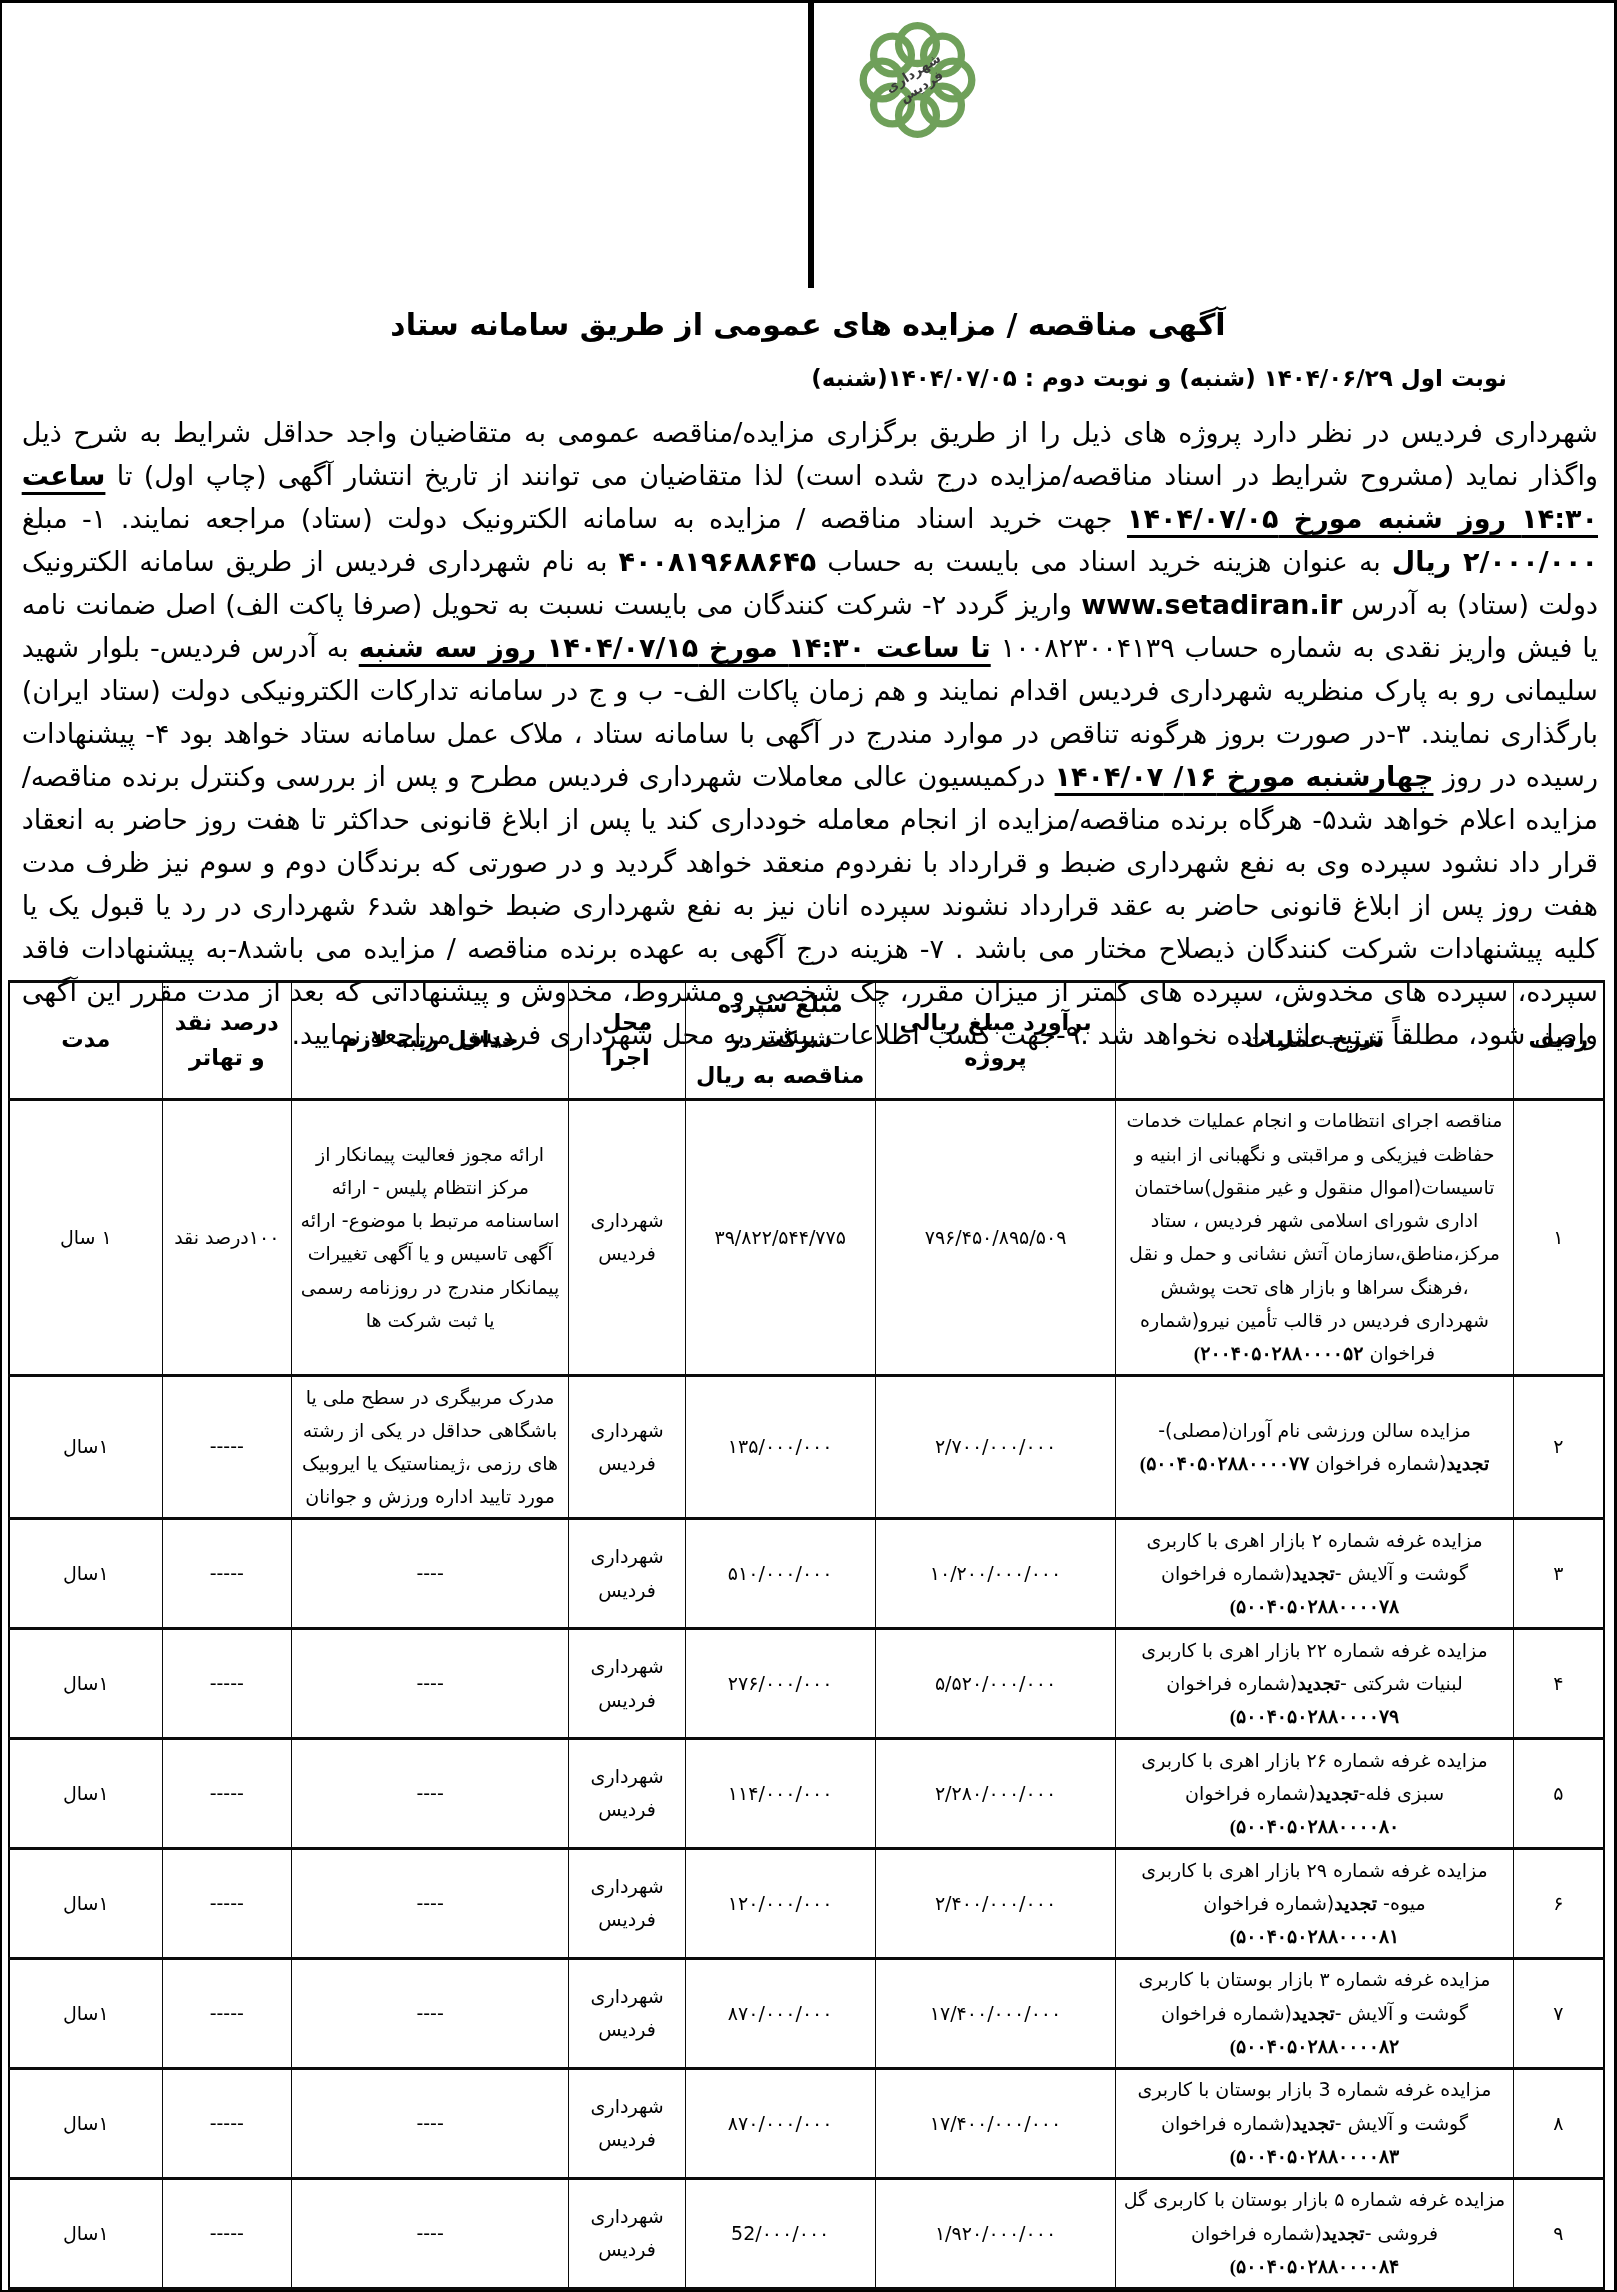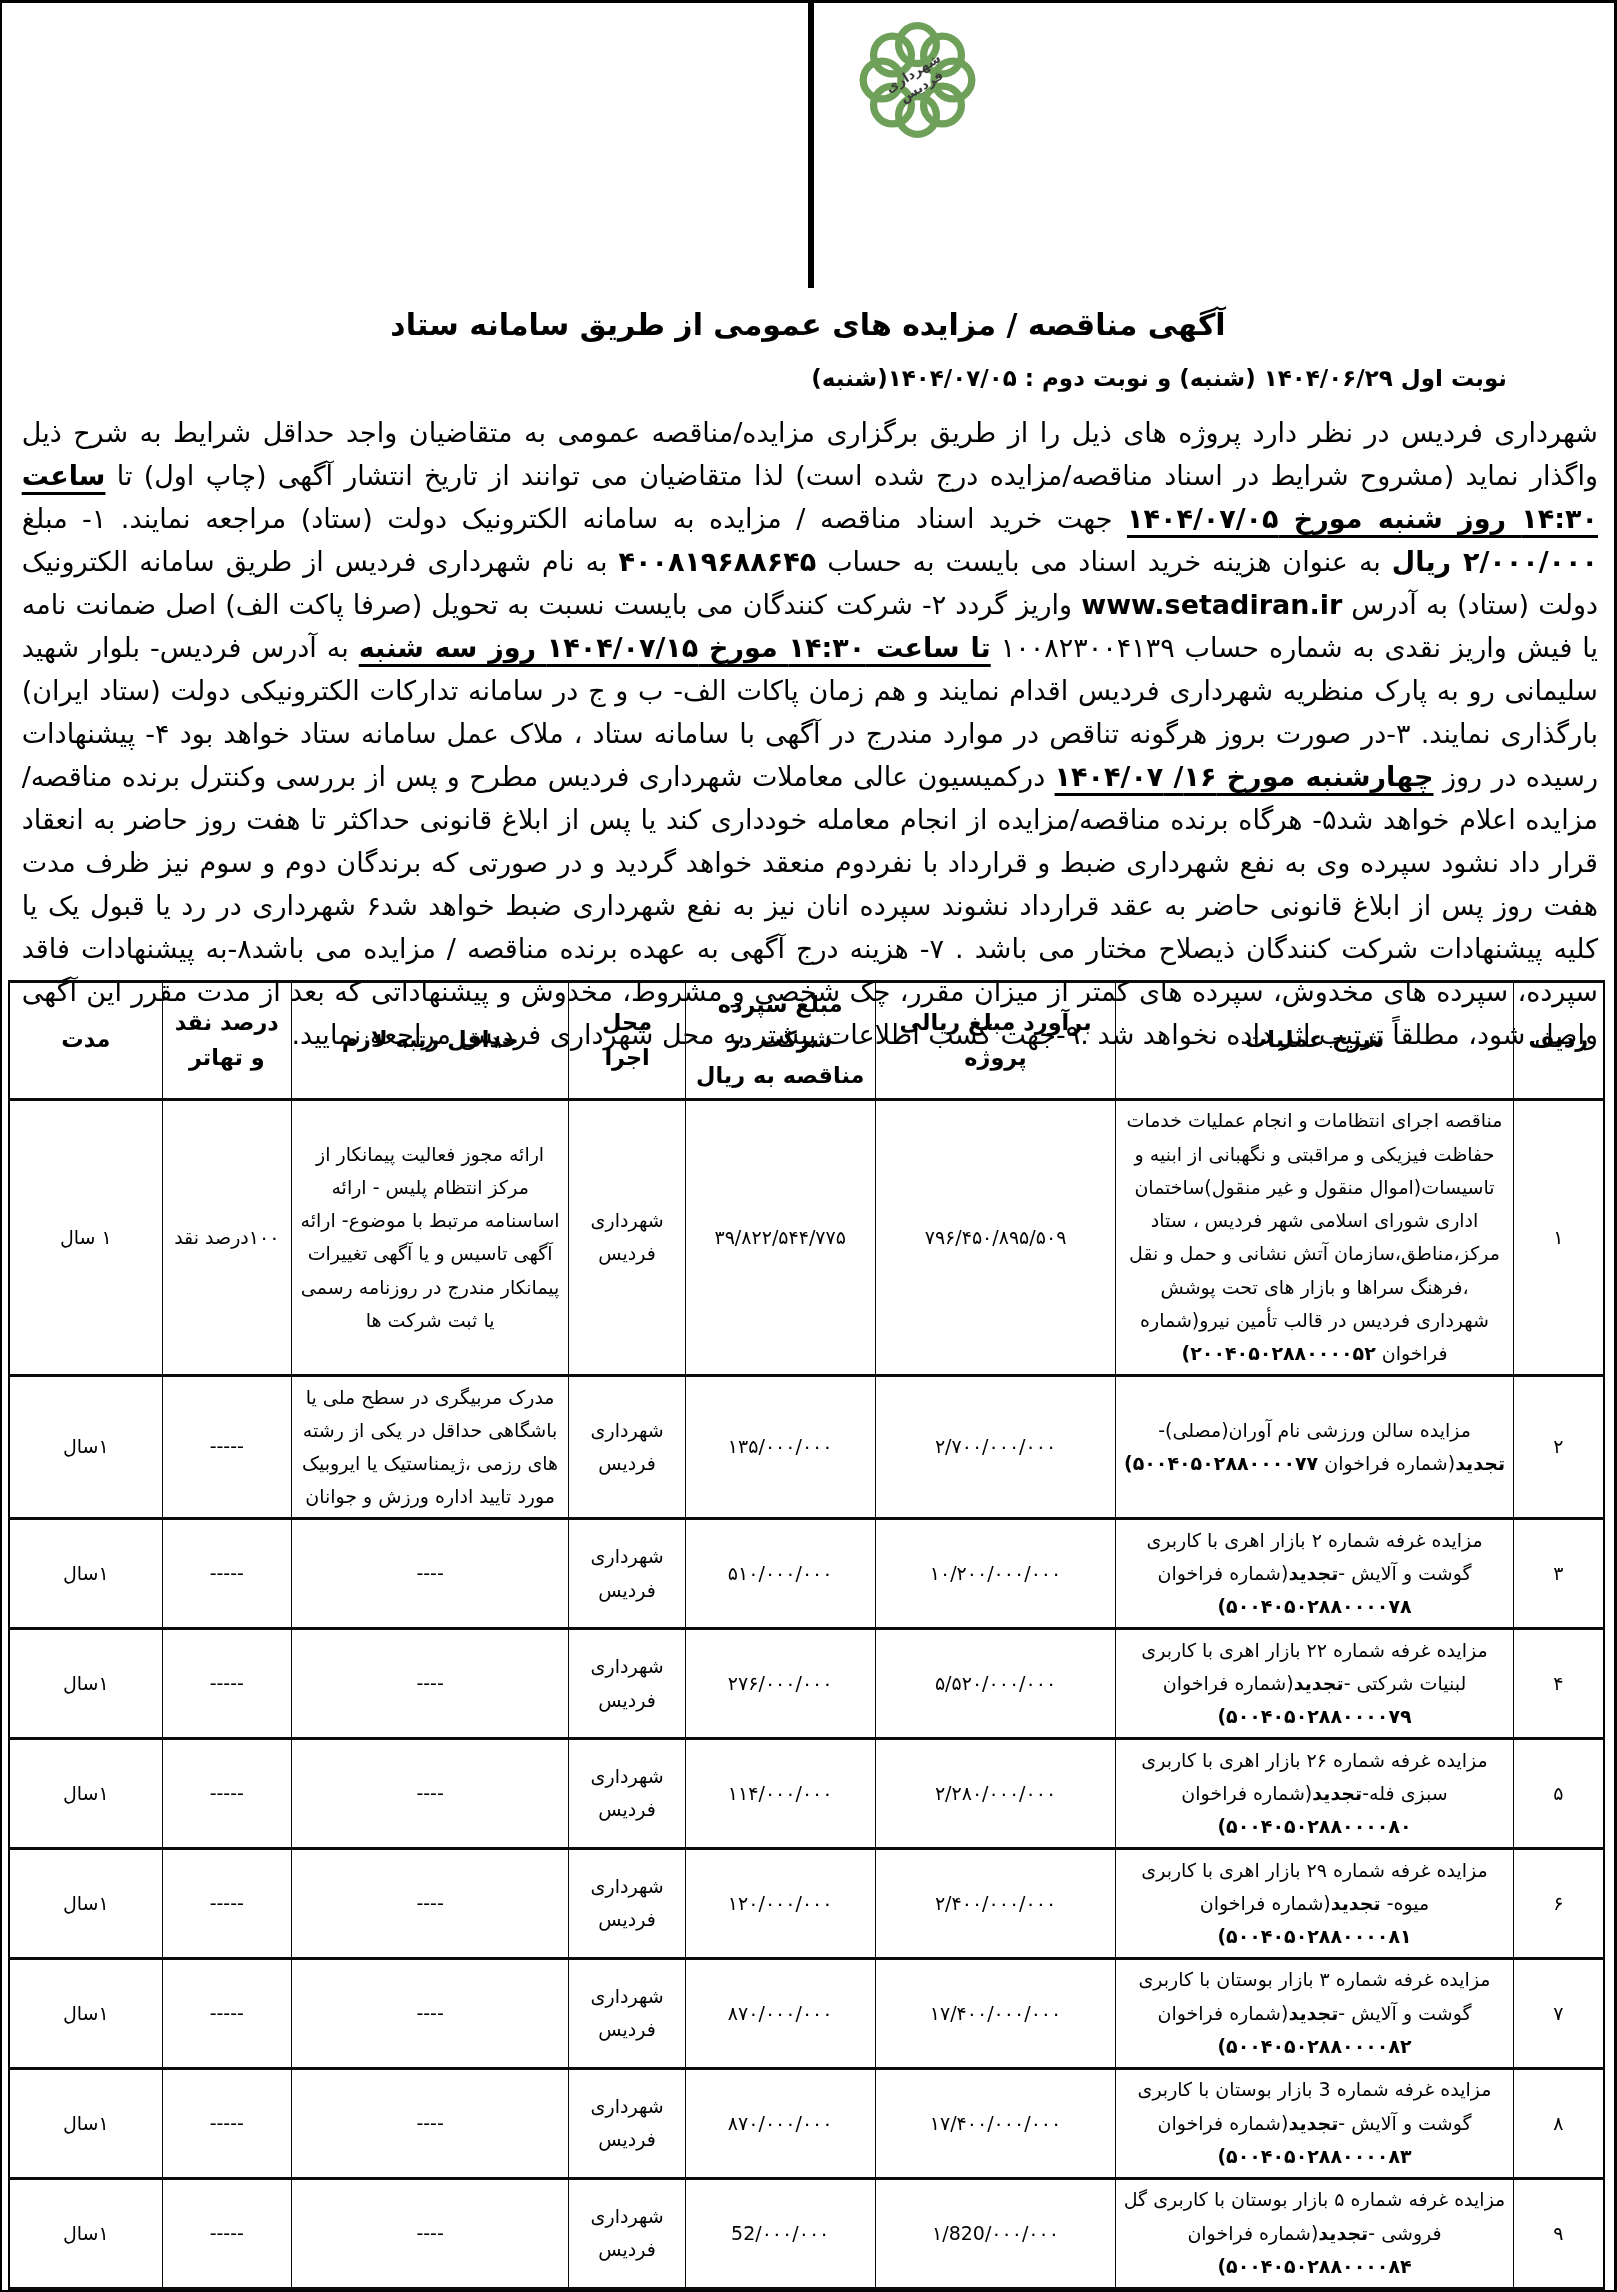--- a/index.html
+++ b/index.html
@@ -44,21 +44,21 @@
   }
   .tender-table th,.tender-table td{
     border-style:solid;border-color:#0a0a0a;
     border-width:3.6px 1.8px;
     vertical-align:middle;text-align:center;
     padding:3.6px 7.2px;box-sizing:border-box;
     overflow:hidden;
   }
   .tender-table th{font-size:22.4px;font-weight:bold;line-height:1.6;}
   .tender-table td{font-size:19px;line-height:1.75;}
-  .tender-table td .b{font-weight:bold;}
+  .tender-table td .b{font-weight:bold;font-family:Liberation Serif, serif;}
   tr.h-head{height:104px;}
   tr.h-tall{height:267px;}
   tr.h-mid{height:136px;}
   tr.h-std{height:106px;}
   col.c-index{width:5.7%;}
   col.c-desc{width:24.9%;}
   col.c-estimate{width:15.1%;}
   col.c-deposit{width:11.9%;}
   col.c-location{width:7.3%;}
   col.c-rank{width:17.4%;}
@@ -196,21 +196,21 @@
         <td>۱۷/۴۰۰/۰۰۰/۰۰۰</td>
         <td>۸۷۰/۰۰۰/۰۰۰</td>
         <td>شهرداری فردیس</td>
         <td>----</td>
         <td>-----</td>
         <td>۱سال</td>
       </tr>
       <tr class="h-std">
         <td>۹</td>
         <td><span>مزایده غرفه شماره ۵ بازار بوستان با کاربری گل فروشی -</span><span class="b">تجدید</span><span>(شماره فراخوان </span><span class="b">۵۰۰۴۰۵۰۲۸۸۰۰۰۰۸۴)</span></td>
-        <td>۱/820/۰۰۰/۰۰۰</td>
+        <td>۱/۹۲۰/۰۰۰/۰۰۰</td>
         <td>52/۰۰۰/۰۰۰</td>
         <td>شهرداری فردیس</td>
         <td>----</td>
         <td>-----</td>
         <td>۱سال</td>
       </tr>
     </tbody>
   </table>
 
 </div>

